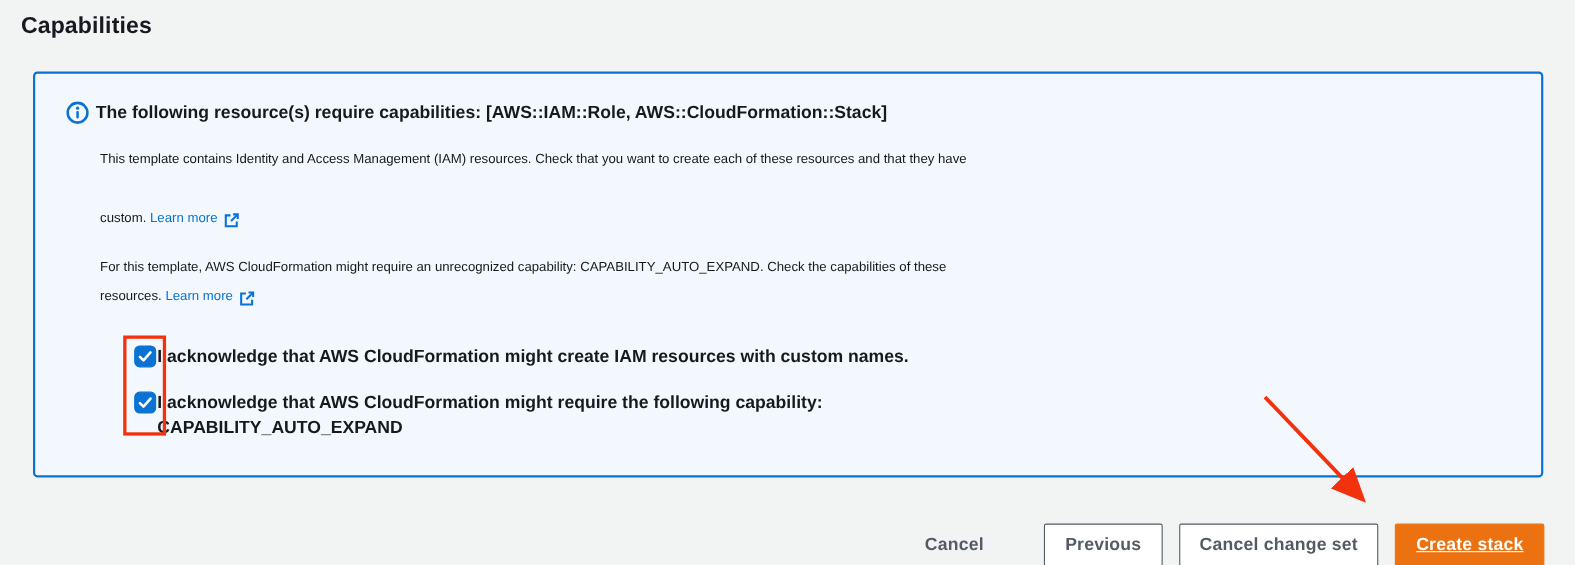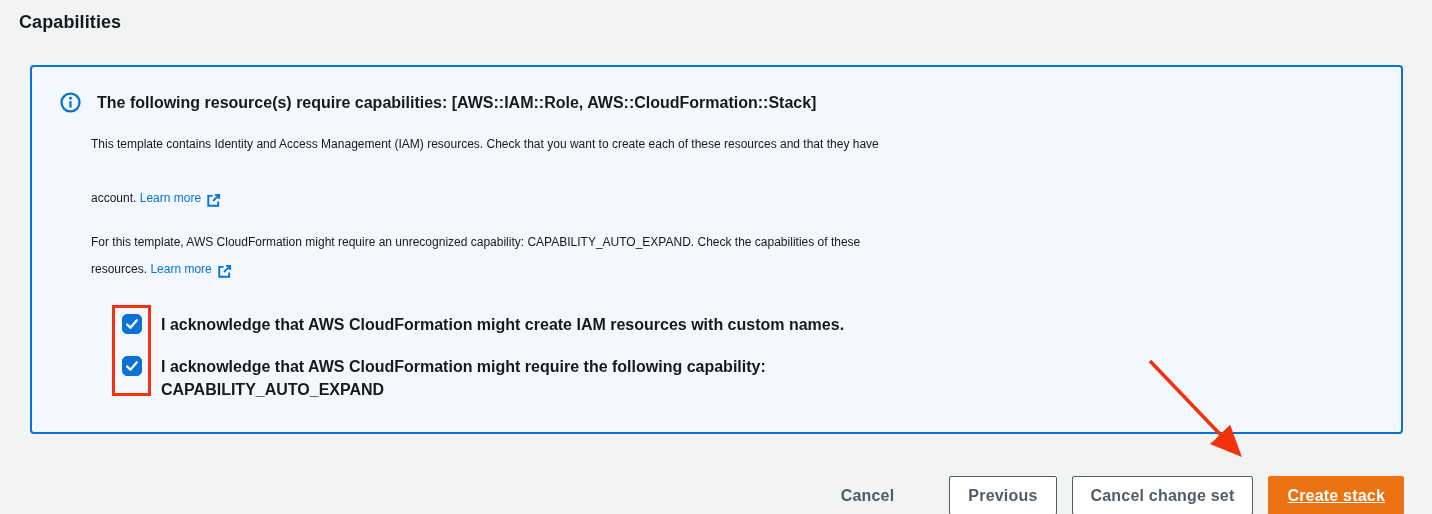--- a/index.html
+++ b/index.html
@@ -9,36 +9,36 @@
     background:#f2f3f3;
   }
   .canvas {
     position:relative;
     width:1432px; height:514px;
     background:#f2f3f3;
     overflow:hidden;
   }
   .page-title {
     margin:12px 0 0 19px;
-    font-size:18px; font-weight:700; color:#16191f;
+    font-size:21px; font-weight:700; color:#16191f;
     letter-spacing:0.1px;
   }
   
   .alert {
     position:absolute; left:30px; top:65px; right:29px; height:369px;
     background:#f2f8fd;
     border:2px solid #0972d3;
     border-radius:4px;
     padding:24px 28px 24px 28px;
     color:#16191f;
   }
   .alert-head { display:flex; align-items:flex-start; }
   .info-icon { flex:0 0 auto; width:21px; height:21px; margin-top:1px; }
   .alert-title {
-    margin-left:16px;
+    margin-left:6px;
     font-size:16px; font-weight:700; line-height:23px; color:#16191f;
   }
   .alert-body { margin-left:31px; }
   .msg {
     margin:17px 0 0 0;
     font-size:12px; line-height:27px; color:#16191f;
   }
   .learn-more {
     color:#0972d3; text-decoration:none; cursor:pointer;
     display:inline-flex; align-items:center; gap:5px;
@@ -59,21 +59,21 @@
   .cb-row { display:flex; align-items:flex-start; }
   .checkbox {
     flex:0 0 auto;
     width:20px; height:20px; margin-top:1px;
     background:#0972d3; border:1px solid #0972d3; border-radius:5px;
     display:flex; align-items:center; justify-content:center;
     cursor:pointer;
   }
   .checkbox svg { width:14px; height:14px; }
   .cb-label {
-    margin-left:19px;
+    margin-left:1px;
     font-size:16px; font-weight:700; line-height:23px; color:#16191f;
     cursor:default;
   }
   
   .footer {
     position:absolute; right:28px; top:476px;
     display:flex; align-items:center;
   }
   .btn {
     height:39px;
@@ -119,21 +119,21 @@
           <rect x="9.8" y="9.4" width="2.4" height="7" rx="1" fill="#0972d3"></rect>
         </svg>
       </span>
       <div class="alert-title">The following resource(s) require capabilities: [AWS::IAM::Role, AWS::CloudFormation::Stack]</div>
     </div>
 
     <div class="alert-body">
       <p class="msg">
         <span>This template contains Identity and Access Management (IAM) resources. Check that you want to create each of these resources and that they have</span><br>
         <br>
-        <span>account.</span>
+        <span>custom.</span>
         <a class="learn-more">
           <span>Learn more</span>
           <span class="ext-icon">
             <svg viewBox="0 0 16 16" fill="none" stroke="#0972d3" stroke-width="2">
               <path d="M13 9v4.6H2.4V3H7"></path>
               <path d="M9.5 2H14v4.5"></path>
               <path d="M14 2L7.5 8.5"></path>
             </svg>
           </span>
         </a>

